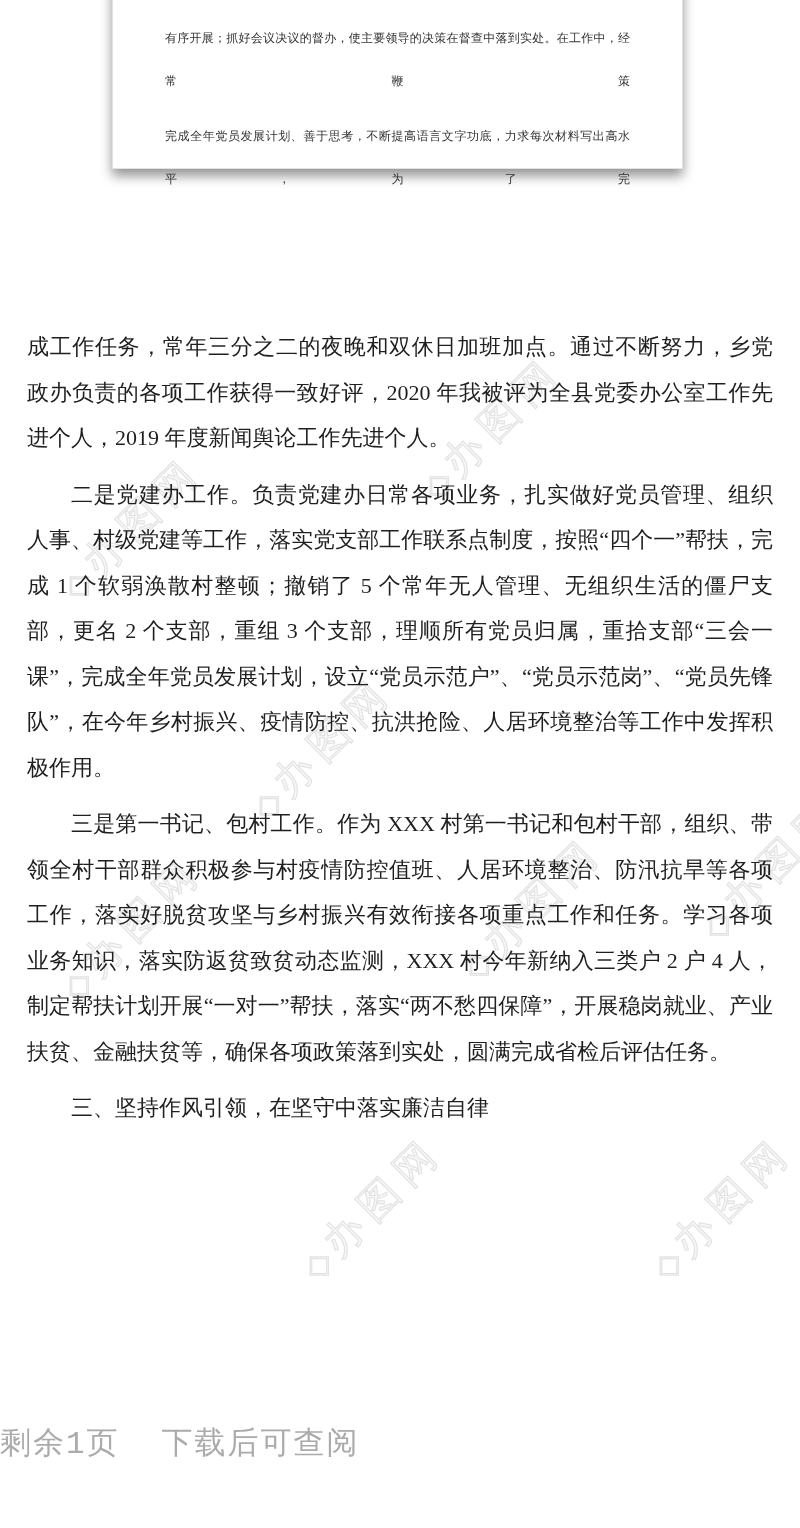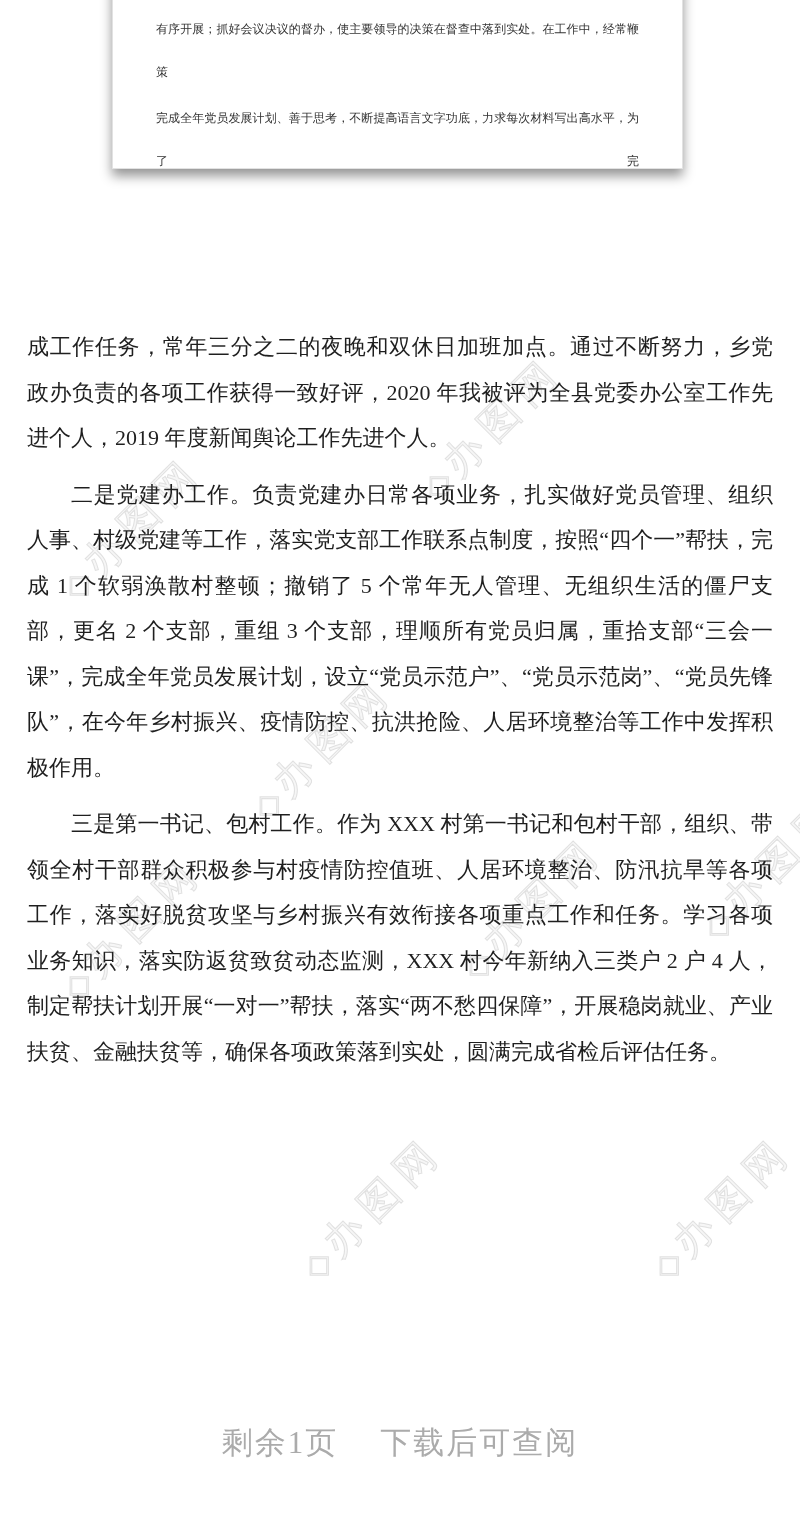--- a/index.html
+++ b/index.html
@@ -36,21 +36,21 @@
     left:112px;top:-64px;
     width:571px;height:233px;
     box-sizing:border-box;
     background:#ffffff;
     border:1px solid #e2e2e2;
     box-shadow:0 7px 11px rgba(0,0,0,0.42);
     padding:68px 40px 0 40px;
     z-index:2;
   }
   .prev-card p{
-    margin:3px;
+    margin:12px;
     font-size:12px;
     line-height:43px;
     color:#333333;
     text-align:justify;
     text-align-last:justify;
     text-justify:inter-ideograph;
   }
   
   .doc{
     position:absolute;
@@ -67,22 +67,22 @@
     text-justify:inter-ideograph;
     text-indent:2em;
   }
   .doc p.noindent{text-indent:0;}
   .doc p.heading{font-weight:normal;}
   
   .notice{
     position:absolute;
     left:0;right:0;top:1422px;
     z-index:3;
-    text-align:center;
-    font-family:Liberation Serif, serif;
+    text-align:left;
+    font-family:Liberation Mono, monospace;
     font-size:31px;
     color:#ababab;
     letter-spacing:2px;
   }
   .notice .gap{display:inline-block;width:42px;}
 </style>
 </head>
 <body>
 
 <div class="page">
@@ -100,19 +100,20 @@
 
   <div class="prev-card">
     <p>有序开展；抓好会议决议的督办，使主要领导的决策在督查中落到实处。在工作中，经常鞭策</p>
     <p>完成全年党员发展计划、善于思考，不断提高语言文字功底，力求每次材料写出高水平，为了完</p>
   </div>
 
   <div class="doc" id="doc-body">
       <p class="noindent">成工作任务，常年三分之二的夜晚和双休日加班加点。通过不断努力，乡党政办负责的各项工作获得一致好评，2020 年我被评为全县党委办公室工作先进个人，2019 年度新闻舆论工作先进个人。</p>
       <p class="">二是党建办工作。负责党建办日常各项业务，扎实做好党员管理、组织人事、村级党建等工作，落实党支部工作联系点制度，按照“四个一”帮扶，完成 1 个软弱涣散村整顿；撤销了 5 个常年无人管理、无组织生活的僵尸支部，更名 2 个支部，重组 3 个支部，理顺所有党员归属，重拾支部“三会一课”，完成全年党员发展计划，设立“党员示范户”、“党员示范岗”、“党员先锋队”，在今年乡村振兴、疫情防控、抗洪抢险、人居环境整治等工作中发挥积极作用。</p>
       <p class="">三是第一书记、包村工作。作为 XXX 村第一书记和包村干部，组织、带领全村干部群众积极参与村疫情防控值班、人居环境整治、防汛抗旱等各项工作，落实好脱贫攻坚与乡村振兴有效衔接各项重点工作和任务。学习各项业务知识，落实防返贫致贫动态监测，XXX 村今年新纳入三类户 2 户 4 人，制定帮扶计划开展“一对一”帮扶，落实“两不愁四保障”，开展稳岗就业、产业扶贫、金融扶贫等，确保各项政策落到实处，圆满完成省检后评估任务。</p>
+      <p class=" heading">三、坚持作风引领，在坚守中落实廉洁自律</p>
     </div>
 
   <div class="notice">
     <span>剩余1页</span><span class="gap"></span><span>下载后可查阅</span>
   </div>
 
 </div>
 
 </body></html>

